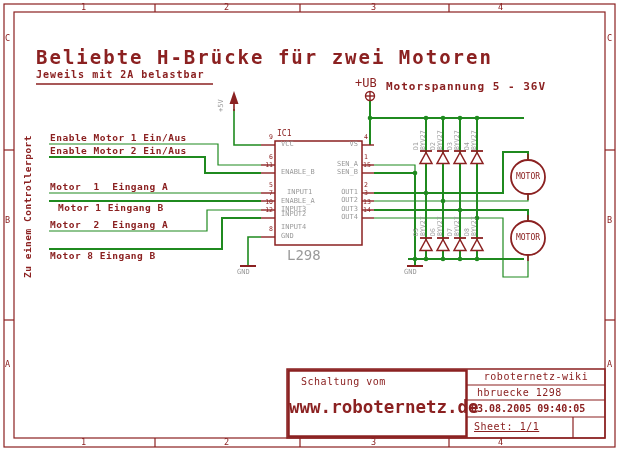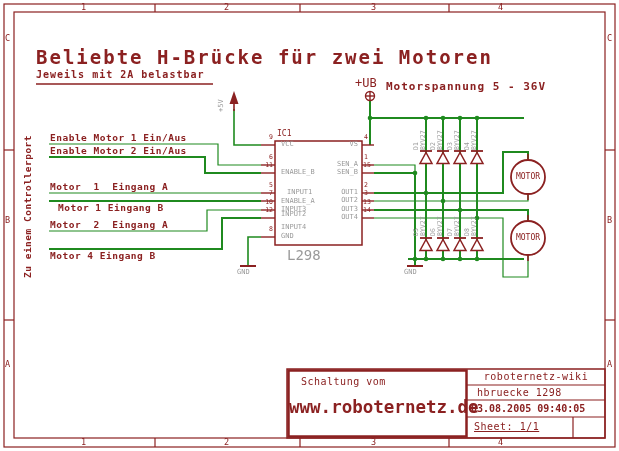--- a/index.html
+++ b/index.html
@@ -210,21 +210,21 @@
   <span class="t small g" style="left:237px;top:269px;">GND</span>
   <span class="t small g" style="left:404px;top:269px;">GND</span>
 
   <span class="t inlabel v" style="left:23px;top:278px;">Zu einem Controllerport</span>
 
   <span class="t inlabel" style="left:50px;top:133px;">Enable Motor 1 Ein/Aus</span>
   <span class="t inlabel" style="left:50px;top:146px;">Enable Motor 2 Ein/Aus</span>
   <span class="t inlabel" style="left:50px;top:182px;">Motor  1  Eingang A</span>
   <span class="t inlabel" style="left:50px;top:203px;margin-left:8px;">Motor 1 Eingang B</span>
   <span class="t inlabel" style="left:50px;top:220px;">Motor  2  Eingang A</span>
-  <span class="t inlabel" style="left:50px;top:251px;">Motor 4 Eingang B</span>
+  <span class="t inlabel" style="left:50px;top:251px;">Motor 8 Eingang B</span>
 
   <span class="t" style="left:277px;top:130px;font-size:8px;">IC1</span>
   <span class="t g" style="left:287px;top:248px;font-size:14px;">L298</span>
 
   <span class="t pin-name g" style="left:281px;top:141px;">VCC</span>
   <span class="t pin-name g" style="left:281px;top:178px;margin-top:20px;">ENABLE_A</span>
   <span class="t pin-name g" style="left:281px;top:169px;">ENABLE_B</span>
   <span class="t pin-name g" style="left:281px;top:189px;margin-left:6px;">INPUT1</span>
   <span class="t pin-name g" style="left:281px;top:197px;margin-top:14px;">INPUT2</span>
   <span class="t pin-name g" style="left:281px;top:206px;">INPUT3</span>

